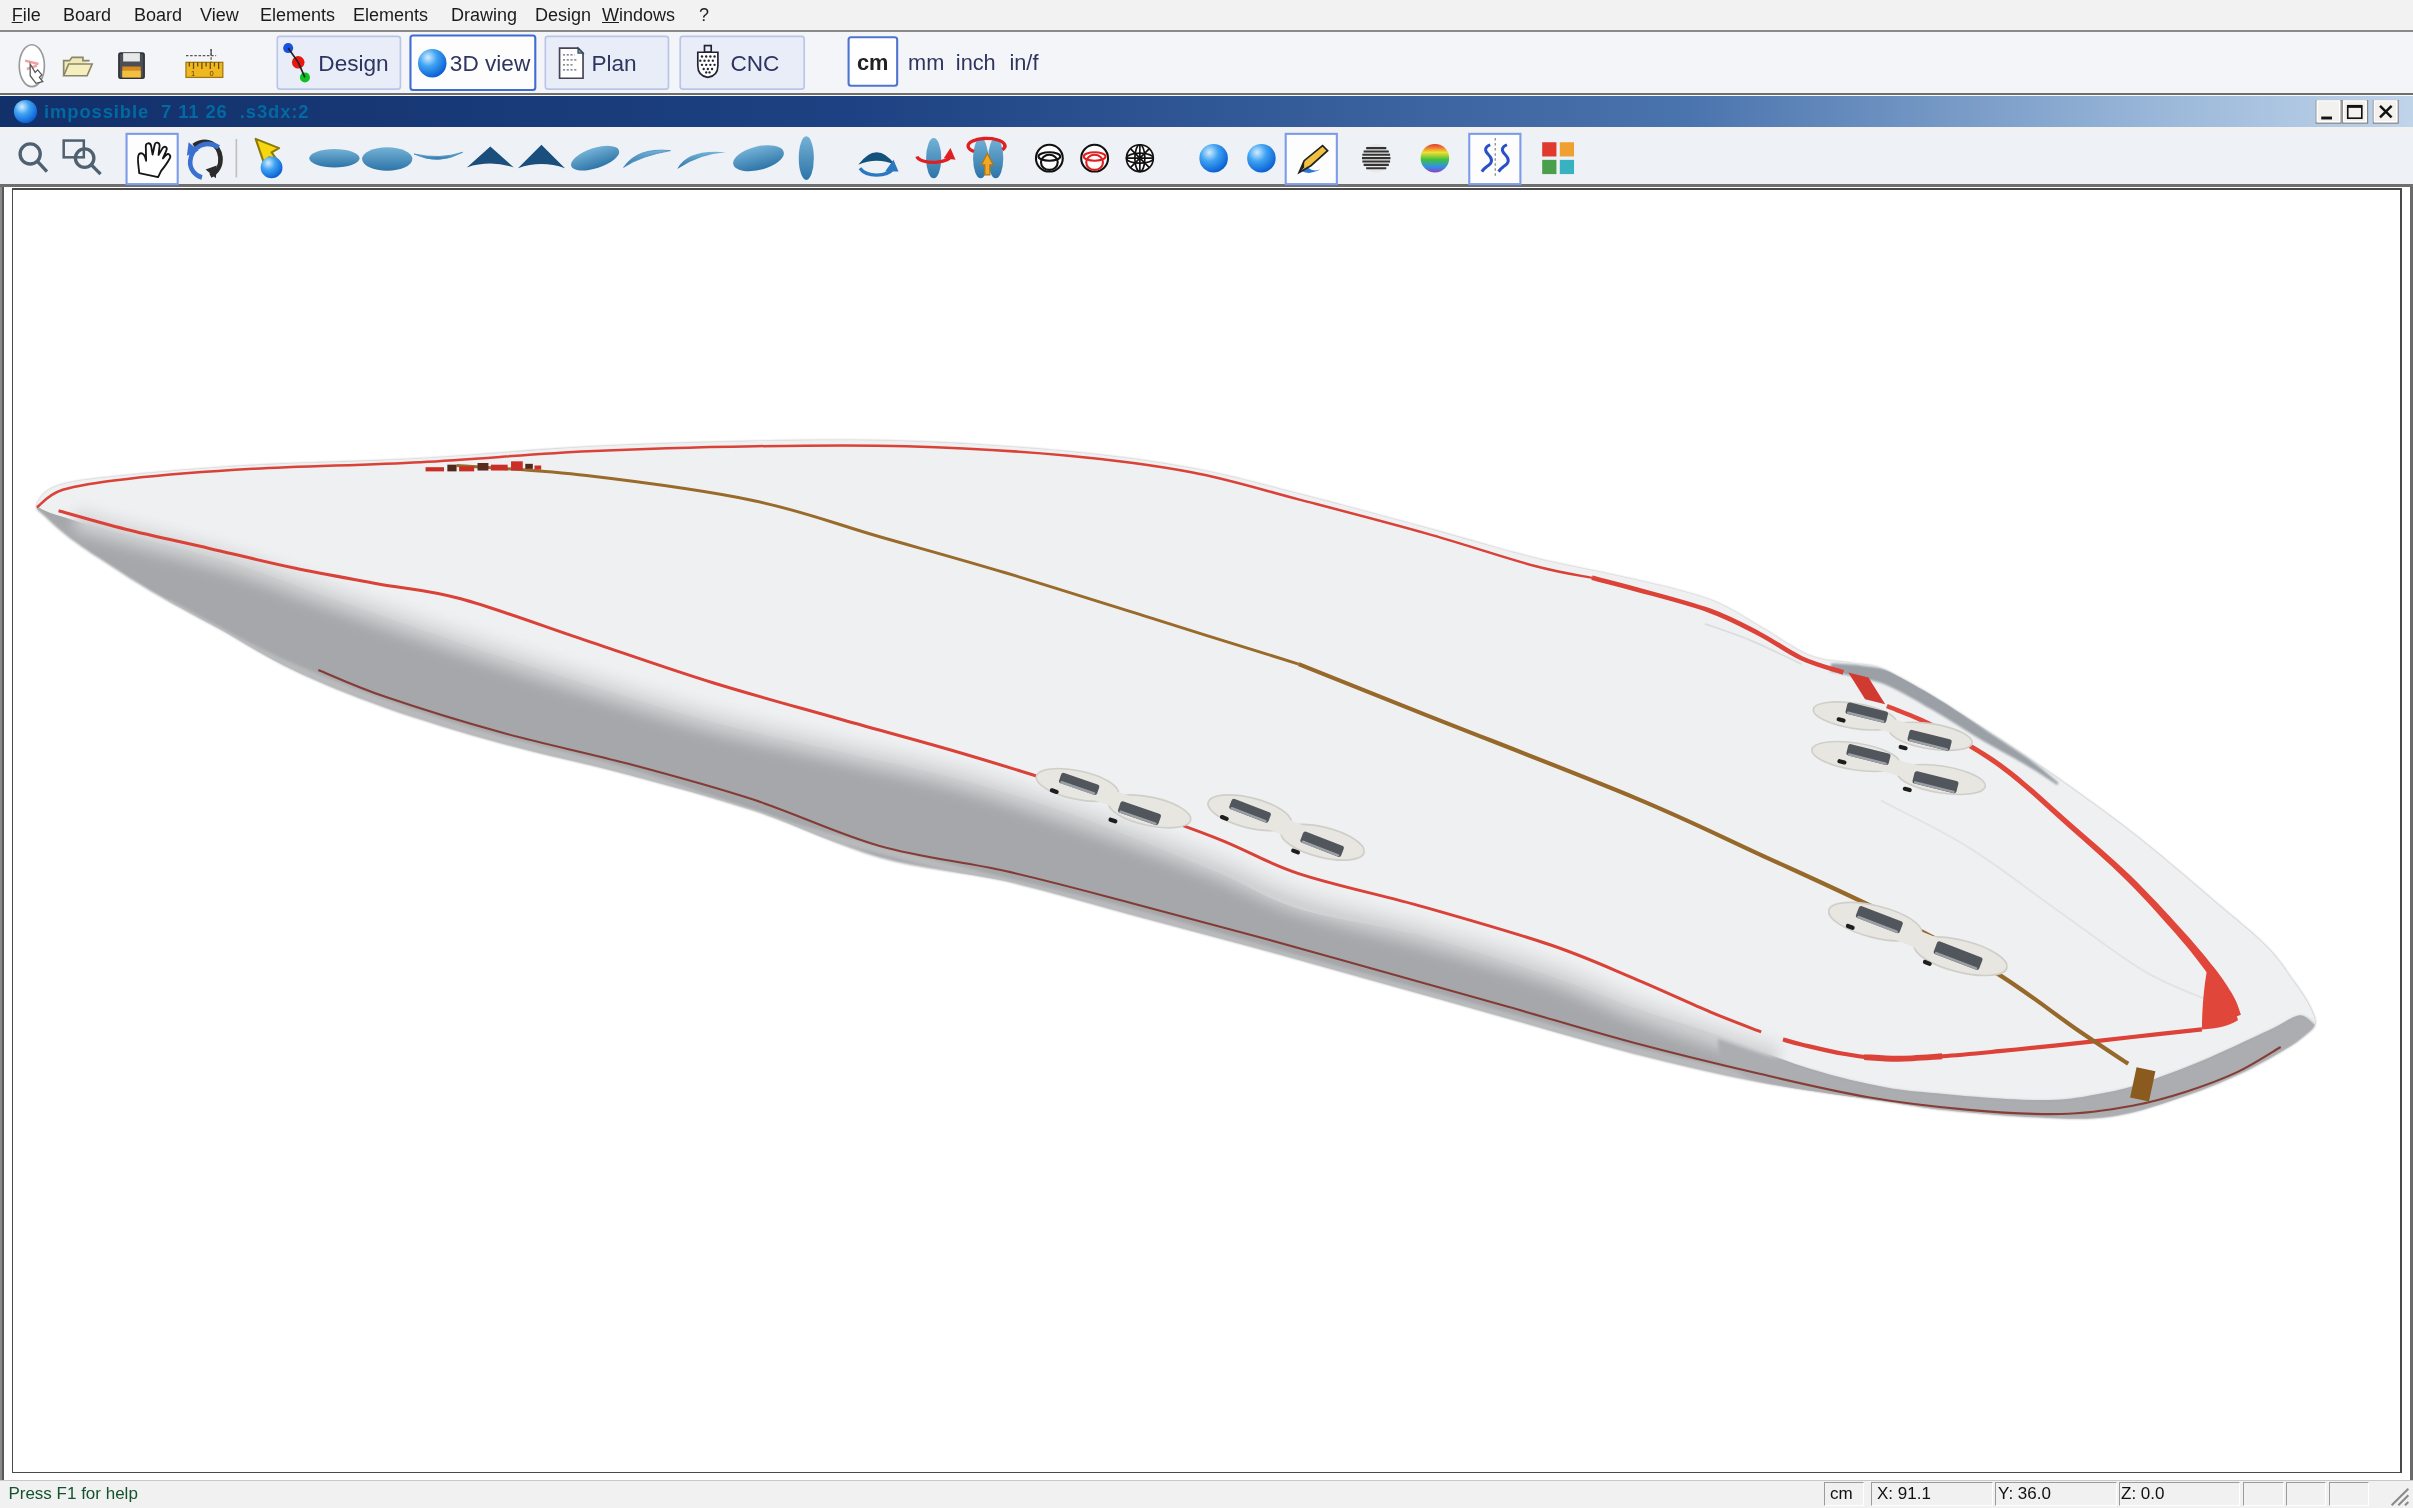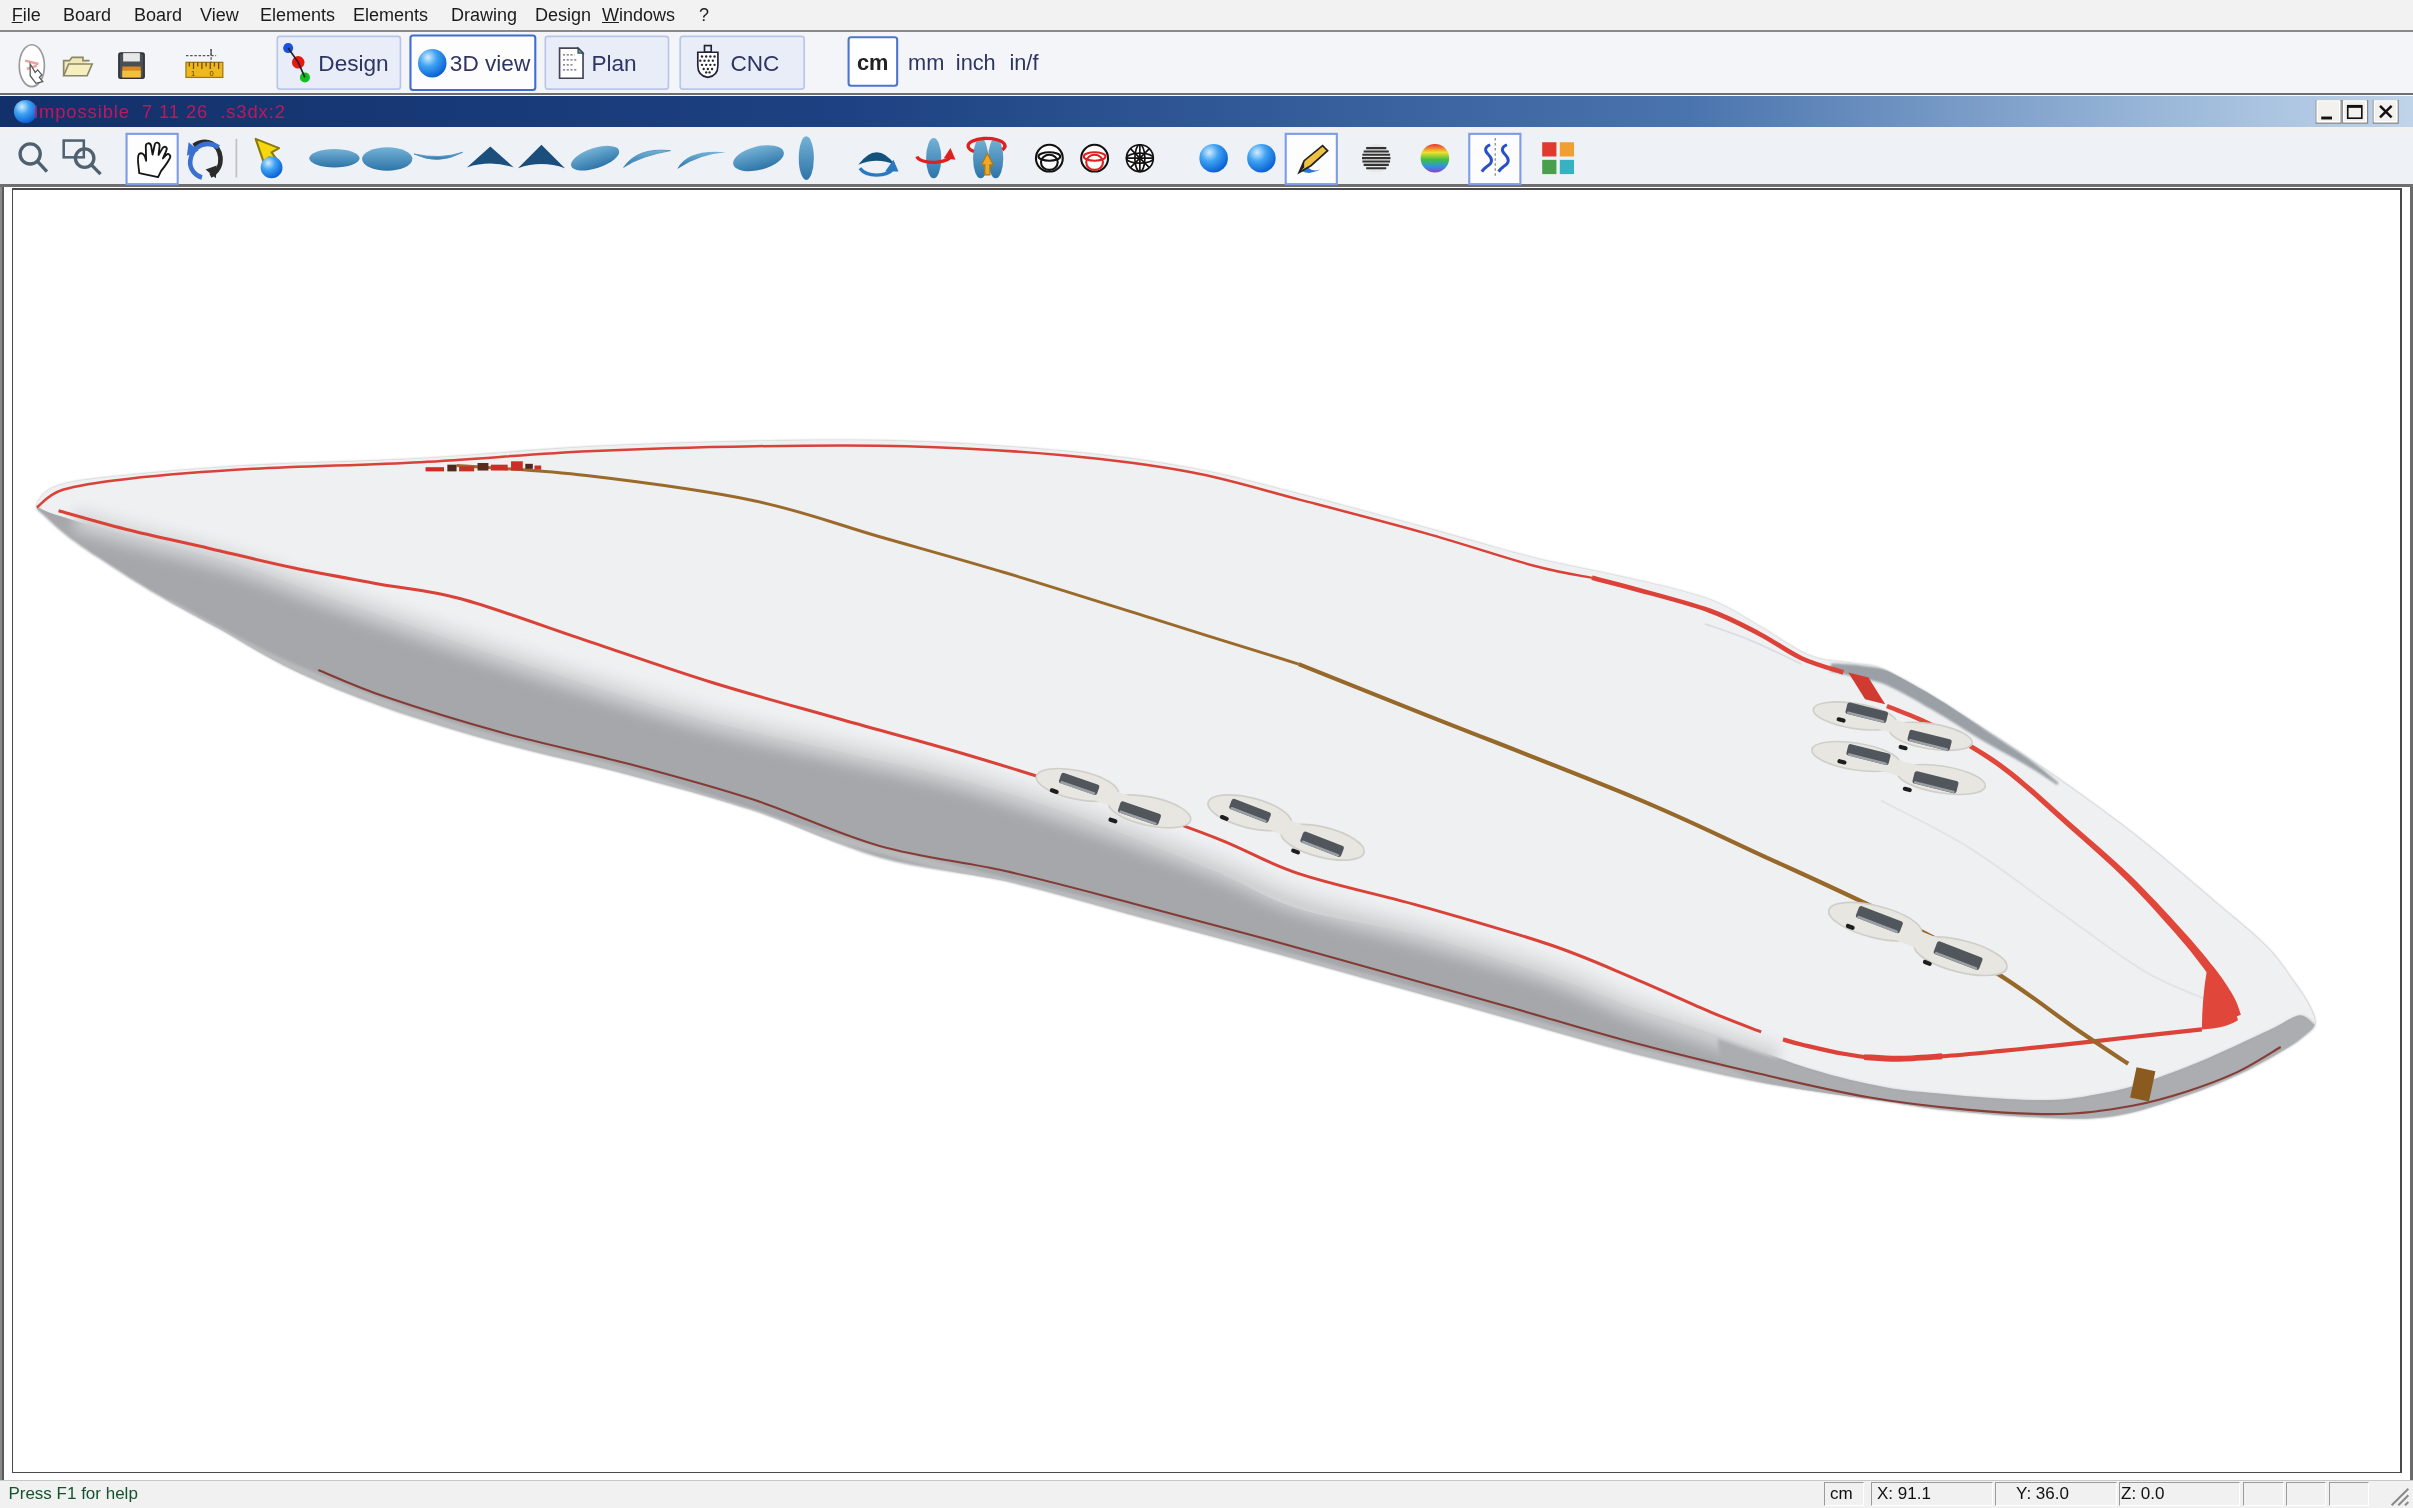--- a/index.html
+++ b/index.html
@@ -136,21 +136,21 @@
 <defs>
         <radialGradient id="tsph" cx="0.35" cy="0.3" r="0.9">
 <stop offset="0" stop-color="#d4ecff"></stop>
           <stop offset="0.35" stop-color="#3fa3f2"></stop>
 <stop offset="0.8" stop-color="#0a60d4"></stop>
           <stop offset="1" stop-color="#0646a8"></stop>
         </radialGradient>
       </defs>
 <circle cx="14" cy="14" r="13" fill="url(#tsph)"></circle>
     </svg>
-<div class="abs" style="left:34px;top:96px;height:32px;line-height:32px;font-size:18.4px;font-weight:normal;letter-spacing:0.9px;color:#be185d">impossible&nbsp; 7 11 26&nbsp; .s3dx:2</div>
+<div class="abs" style="left:44px;top:96px;height:32px;line-height:32px;font-size:18.4px;font-weight:bold;letter-spacing:0.9px;color:#0369a1">impossible&nbsp; 7 11 26&nbsp; .s3dx:2</div>
 
 <svg class="abs" style="left:2315px;top:100px" width="87" height="24" viewBox="0 0 104 29">
 <g>
 <rect x="1" y="0" width="30" height="28" fill="#f2f1ee" stroke="#8a8a8a" stroke-width="1.5"></rect>
 <rect x="2" y="1" width="27" height="25" fill="none" stroke="#ffffff" stroke-width="1.5"></rect>
 <rect x="7" y="20" width="13" height="3.5" fill="#111"></rect>
 <rect x="33" y="0" width="30" height="28" fill="#f2f1ee" stroke="#8a8a8a" stroke-width="1.5"></rect>
 <rect x="34" y="1" width="27" height="25" fill="none" stroke="#ffffff" stroke-width="1.5"></rect>
 <rect x="39" y="7" width="17" height="15" fill="none" stroke="#111" stroke-width="2"></rect>
 <rect x="39" y="6" width="17" height="3.5" fill="#111"></rect>
@@ -439,21 +439,21 @@
           <rect x="610" y="551" width="14" height="11"></rect>
           <rect x="627" y="554" width="9" height="6" fill="#53281c"></rect>
           <rect x="638" y="556" width="8" height="5"></rect>
         </g>
 </g>
 </svg>
 <div class="abs" style="left:0;top:1480px;width:2413px;height:28.5px;background:#f1f1f1;border-top:0.8px solid #c8c8c8"></div>
 <div class="abs" style="left:8.4px;top:1483px;font-size:17px;color:#14532d;line-height:22px">Press F1 for help</div>
 <div class="abs" style="left:1824px;top:1482px;width:40px;height:23.5px;border:0.8px solid;border-color:#9b9b9b #ffffff #ffffff #9b9b9b;font-size:17px;line-height:22px;color:#111;padding-left:5px">cm</div>
     <div class="abs" style="left:1871px;top:1482px;width:122px;height:23.5px;border:0.8px solid;border-color:#9b9b9b #ffffff #ffffff #9b9b9b;font-size:17px;line-height:22px;color:#111;padding-left:5px">X: 91.1</div>
-    <div class="abs" style="left:1995px;top:1482px;width:122px;height:23.5px;border:0.8px solid;border-color:#9b9b9b #ffffff #ffffff #9b9b9b;font-size:17px;line-height:22px;color:#111;padding-left:20px">Y: 36.0</div>
+    <div class="abs" style="left:1995px;top:1482px;width:122px;height:23.5px;border:0.8px solid;border-color:#9b9b9b #ffffff #ffffff #9b9b9b;font-size:17px;line-height:22px;color:#111;padding-left:2px">Y: 36.0</div>
     <div class="abs" style="left:2119px;top:1482px;width:121px;height:23.5px;border:0.8px solid;border-color:#9b9b9b #ffffff #ffffff #9b9b9b;font-size:17px;line-height:22px;color:#111;padding-left:1px">Z: 0.0</div>
     <div class="abs" style="left:2243px;top:1482px;width:41px;height:23.5px;border:0.8px solid;border-color:#9b9b9b #ffffff #ffffff #9b9b9b;font-size:17px;line-height:22px;color:#111;padding-left:5px"></div>
     <div class="abs" style="left:2286px;top:1482px;width:40px;height:23.5px;border:0.8px solid;border-color:#9b9b9b #ffffff #ffffff #9b9b9b;font-size:17px;line-height:22px;color:#111;padding-left:5px"></div>
     <div class="abs" style="left:2329px;top:1482px;width:40px;height:23.5px;border:0.8px solid;border-color:#9b9b9b #ffffff #ffffff #9b9b9b;font-size:17px;line-height:22px;color:#111;padding-left:5px"></div>
 <svg class="abs" style="left:2385px;top:1482px" width="25" height="25" viewBox="0 0 30 30">
 <g stroke="#8a8a8a" stroke-width="2.5">
 <path d="M28,8 L8,28 M28,16 L16,28 M28,24 L24,28"></path>
 </g>
 </svg>
 </div>

